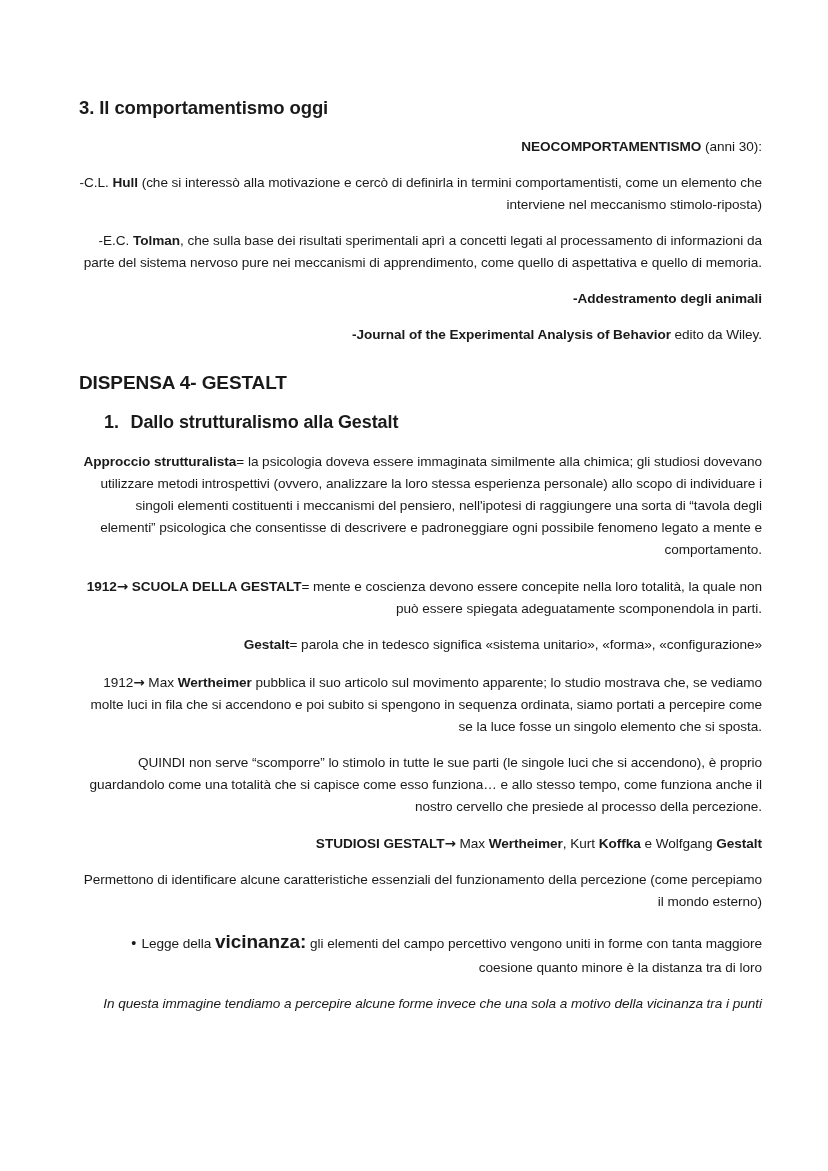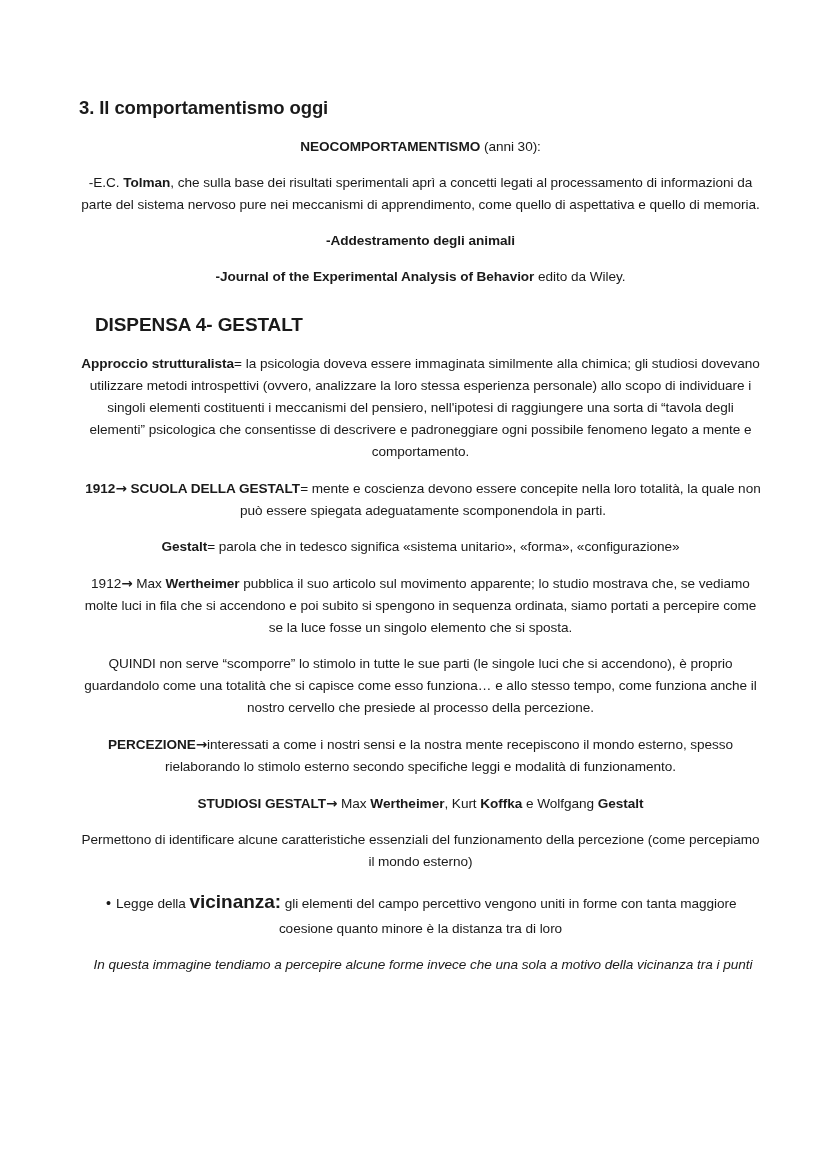--- a/index.html
+++ b/index.html
@@ -28,21 +28,21 @@
   h1.doc-h1 {
     font-size: 18.5px;
     font-weight: bold;
     margin: 0 0 17px 0;
     line-height: 1.25;
     letter-spacing: -0.1px;
   }
   h2.doc-h2 {
     font-size: 19px;
     font-weight: bold;
-    margin: 25px 0 16px 16px;
+    margin: 25px 0 16px 0;
     line-height: 1.25;
     letter-spacing: -0.1px;
   }
   h3.doc-h3 {
     font-size: 18px;
     font-weight: bold;
     margin: 0 0 17px 0;
     line-height: 1.3;
     padding-left: 26px;
     text-indent: -0.5px;
@@ -51,21 +51,21 @@
   h3.doc-h3 .num {
     display: inline-block;
     width: 26px;
   }
 
   
   p.para {
     font-size: 13.6px;
     line-height: 1.62;
     margin: 0 0 14px 0;
-    text-align: center;
+    text-align: right;
     letter-spacing: -0.05px;
   }
   p.indent {
     padding-left: 5px;
   }
   p.italic {
     font-style: italic;
     padding-left: 5px;
   }
   b, strong { font-weight: bold; }
@@ -84,42 +84,43 @@
 </style>
 </head>
 <body>
 
 <div class="page">
 
   <h1 class="doc-h1">3. Il comportamentismo oggi</h1>
 
   <p class="para"><b>NEOCOMPORTAMENTISMO</b><span> (anni 30):</span></p>
 
+  <p class="para"><span>-C.L. </span><b>Hull</b><span> (che si interessò alla motivazione e cercò di definirla in termini comportamentisti, come un elemento che interviene nel meccanismo stimolo-riposta)</span></p>
 
   <p class="para"><span>-E.C. </span><b>Tolman</b><span>, che sulla base dei risultati sperimentali aprì a concetti legati al processamento di informazioni da parte del sistema nervoso pure nei meccanismi di apprendimento, come quello di aspettativa e quello di memoria.</span></p>
 
   <p class="para"><b>-Addestramento degli animali</b></p>
 
   <p class="para"><b>-Journal of the Experimental Analysis of Behavior</b><span> edito da Wiley.</span></p>
 
   <h2 class="doc-h2">DISPENSA 4- GESTALT</h2>
 
+  <h3 class="doc-h3"><span class="num">1.</span><span>Dallo strutturalismo alla Gestalt</span></h3>
 
   <p class="para"><b>Approccio strutturalista</b><span>= la psicologia doveva essere immaginata similmente alla chimica; gli studiosi dovevano utilizzare metodi introspettivi (ovvero, analizzare la loro stessa esperienza personale) allo scopo di individuare i singoli elementi costituenti i meccanismi del pensiero, nell'ipotesi di raggiungere una sorta di “tavola degli elementi” psicologica che consentisse di descrivere e padroneggiare ogni possibile fenomeno legato a mente e comportamento.</span></p>
 
   <p class="para indent"><b>1912</b><b class="arrow">→</b><b> SCUOLA DELLA GESTALT</b><span>= mente e coscienza devono essere concepite nella loro totalità, la quale non può essere spiegata adeguatamente scomponendola in parti.</span></p>
 
   <p class="para"><b>Gestalt</b><span>= parola che in tedesco significa «sistema unitario», «forma», «configurazione»</span></p>
 
 
   <p class="para"><span>1912</span><b class="arrow">→</b><span> Max </span><b>Wertheimer</b><span> pubblica il suo articolo sul movimento apparente; lo studio mostrava che, se vediamo molte luci in fila che si accendono e poi subito si spengono in sequenza ordinata, siamo portati a percepire come se la luce fosse un singolo elemento che si sposta.</span></p>
 
   <p class="para">QUINDI non serve “scomporre” lo stimolo in tutte le sue parti (le singole luci che si accendono), è proprio guardandolo come una totalità che si capisce come esso funziona… e allo stesso tempo, come funziona anche il nostro cervello che presiede al processo della percezione.</p>
 
-  <p class="para"><b>PERCEZIONE</b><b class="arrow">→</b><span>interessati a come i nostri sensi e la nostra mente recepiscono il mondo esterno, spesso rielaborando lo stimolo esterno secondo specifiche leggi e modalità di funzionamento.</span></p>
 
   <p class="para"><b>STUDIOSI GESTALT</b><b class="arrow">→</b><span> Max </span><b>Wertheimer</b><span>, Kurt </span><b>Koffka</b><span> e Wolfgang </span><b>Gestalt</b></p>
 
 
   <p class="para">Permettono di identificare alcune caratteristiche essenziali del funzionamento della percezione (come percepiamo il mondo esterno)</p>
 
   <p class="para"><span class="bullet">•</span><span> Legge della </span><b class="big-bold">vicinanza:</b><span> gli elementi del campo percettivo vengono uniti in forme con tanta maggiore coesione quanto minore è la distanza tra di loro</span></p>
 
   <p class="para italic"> In questa immagine tendiamo a percepire alcune forme invece che una sola a motivo della vicinanza tra i punti</p>
 

